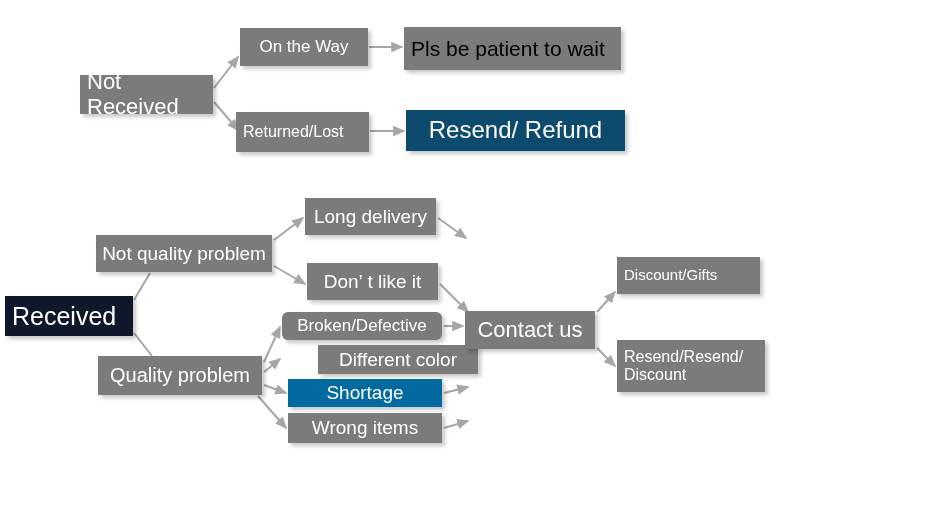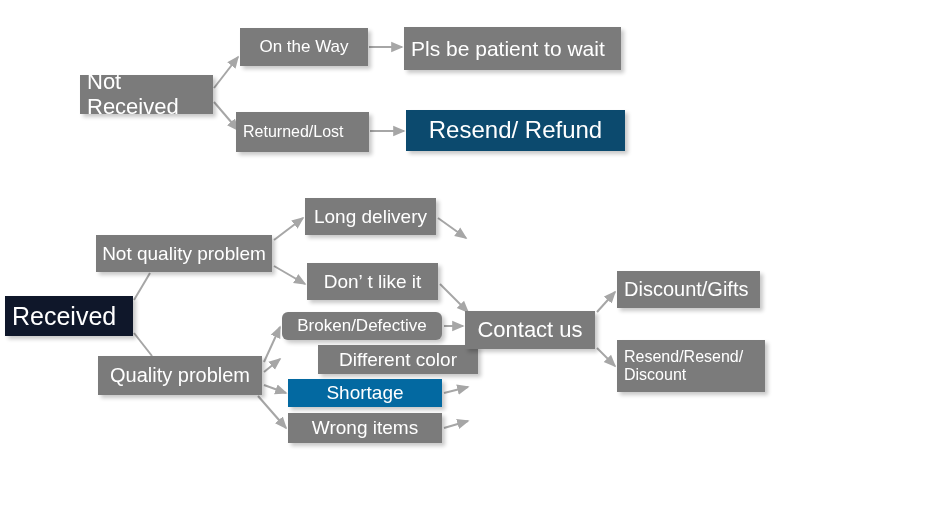--- a/index.html
+++ b/index.html
@@ -72,30 +72,30 @@
         <path d="M 444,359 L 463,352" fill="none" stroke="#a6a6a6" stroke-width="2" marker-end="url(#arrowhead)"></path>
         <path d="M 444,393 L 468,387" fill="none" stroke="#a6a6a6" stroke-width="2" marker-end="url(#arrowhead)"></path>
         <path d="M 444,428 L 468,421" fill="none" stroke="#a6a6a6" stroke-width="2" marker-end="url(#arrowhead)"></path>
         <path d="M 597,312 L 615,292" fill="none" stroke="#a6a6a6" stroke-width="2" marker-end="url(#arrowhead)"></path>
         <path d="M 597,348 L 615,366" fill="none" stroke="#a6a6a6" stroke-width="2" marker-end="url(#arrowhead)"></path>
       </g>
   </svg>
   <div id="node-layer">
       <div class="node align-left" style="left: 80px; top: 75px; width: 133px; height: 39px; font-size: 22px; background: rgb(123, 123, 123); color: rgb(255, 255, 255);">Not Received</div>
       <div class="node" style="left: 240px; top: 28px; width: 128px; height: 38px; font-size: 17px; background: rgb(123, 123, 123); color: rgb(255, 255, 255);">On the Way</div>
-      <div class="node align-left" style="left: 404px; top: 27px; width: 217px; height: 43px; font-size: 21px; background: rgb(123, 123, 123); color: #ffffff;">Pls be patient to wait</div>
+      <div class="node align-left" style="left: 404px; top: 27px; width: 217px; height: 43px; font-size: 21px; background: rgb(123, 123, 123); color: #000000;">Pls be patient to wait</div>
       <div class="node align-left" style="left: 236px; top: 112px; width: 133px; height: 40px; font-size: 16px; background: rgb(123, 123, 123); color: rgb(255, 255, 255);">Returned/Lost</div>
       <div class="node" style="left: 406px; top: 110px; width: 219px; height: 41px; font-size: 24px; background: #0c4a6e; color: rgb(255, 255, 255);">Resend/ Refund</div>
       <div class="node align-left" style="left: 5px; top: 296px; width: 128px; height: 40px; font-size: 25px; background: #0f172a; color: rgb(255, 255, 255);">Received</div>
       <div class="node" style="left: 96px; top: 235px; width: 176px; height: 37px; font-size: 19px; background: rgb(123, 123, 123); color: #ffffff;">Not quality problem</div>
       <div class="node" style="left: 98px; top: 356px; width: 164px; height: 39px; font-size: 20px; background: rgb(123, 123, 123); color: rgb(255, 255, 255);">Quality problem</div>
       <div class="node" style="left: 305px; top: 198px; width: 131px; height: 37px; font-size: 19px; background: rgb(123, 123, 123); color: rgb(255, 255, 255);">Long delivery</div>
       <div class="node" style="left: 307px; top: 263px; width: 131px; height: 37px; font-size: 19px; background: rgb(123, 123, 123); color: rgb(255, 255, 255);">Don’ t like it</div>
       <div class="node" style="left: 282px; top: 312px; width: 160px; height: 28px; font-size: 17px; background: rgb(123, 123, 123); color: rgb(255, 255, 255); border-radius: 6px;">Broken/Defective</div>
       <div class="node" style="left: 282px; top: 345px; width: 160px; height: 29px; font-size: 19px; background: rgb(123, 123, 123); color: rgb(255, 255, 255); margin-left: 36px;">Different color</div>
       <div class="node" style="left: 288px; top: 379px; width: 154px; height: 28px; font-size: 19px; background: #0369a1; color: rgb(255, 255, 255);">Shortage</div>
       <div class="node" style="left: 288px; top: 413px; width: 154px; height: 30px; font-size: 19px; background: rgb(123, 123, 123); color: rgb(255, 255, 255);">Wrong items</div>
       <div class="node" style="left: 465px; top: 311px; width: 130px; height: 38px; font-size: 22px; background: rgb(123, 123, 123); color: rgb(255, 255, 255);">Contact us</div>
-      <div class="node align-left" style="left: 617px; top: 271px; width: 143px; height: 37px; font-size: 20px; background: rgb(123, 123, 123); color: rgb(255, 255, 255);">Discount/Gifts</div>
+      <div class="node align-left" style="left: 617px; top: 257px; width: 143px; height: 37px; font-size: 15px; background: rgb(123, 123, 123); color: rgb(255, 255, 255);">Discount/Gifts</div>
       <div class="node align-left" style="left: 617px; top: 340px; width: 148px; height: 52px; font-size: 16px; background: rgb(123, 123, 123); color: rgb(255, 255, 255);">Resend/Resend/
 Discount</div>
     </div>
 </div>
 
 </body></html>

